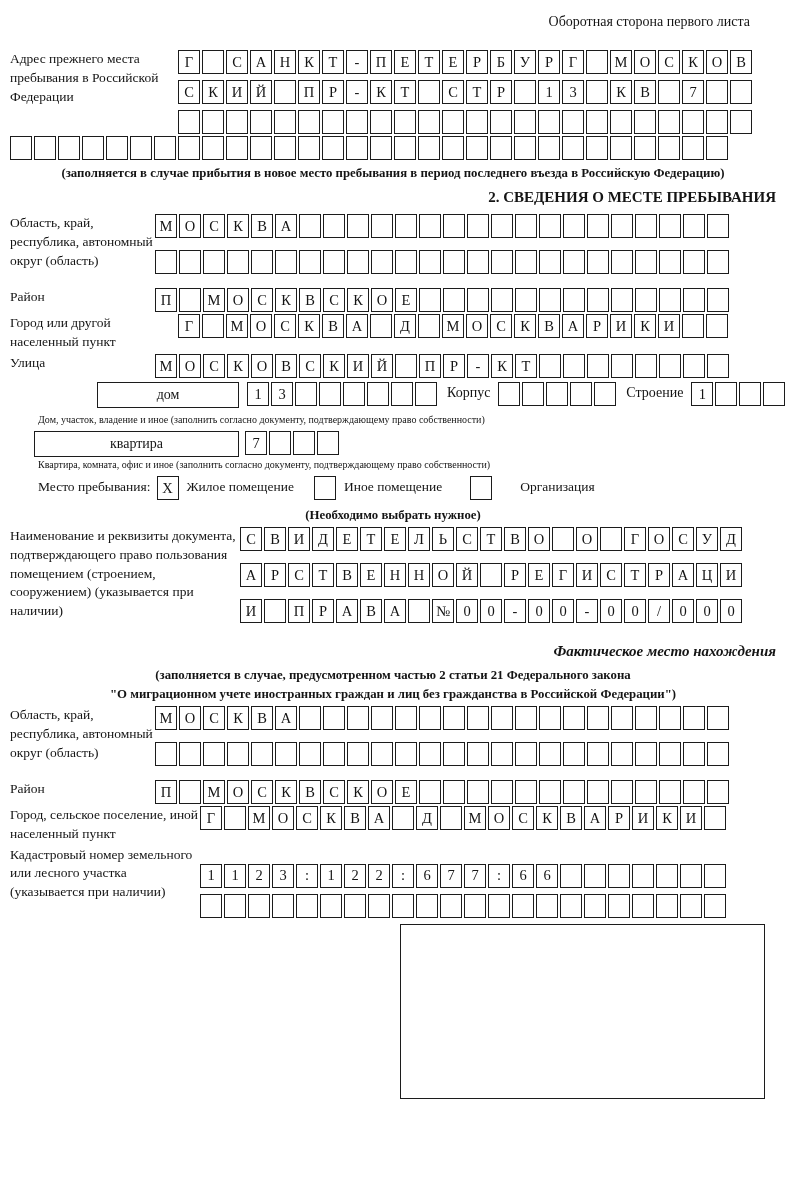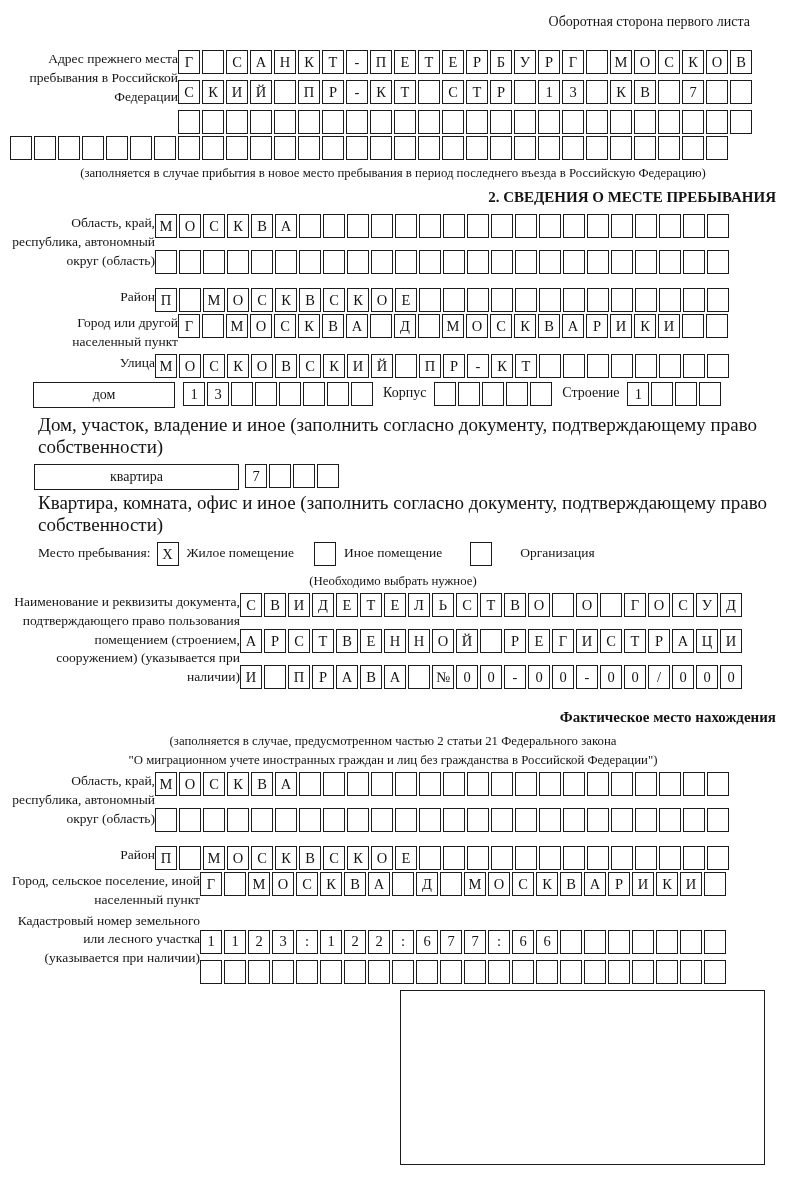--- a/index.html
+++ b/index.html
@@ -3,50 +3,50 @@
 <meta charset="utf-8">
 <style>
   html,body{margin:0;padding:0;background:#fff;}
   body{
     width:800px;height:1180px;
     font-family:"Liberation Serif","DejaVu Serif",serif;
     color:#141414;position:relative;overflow:hidden;
   }
   .sheet{padding:14px 24px 0 10px;}
   .back-note{ text-align:right; font-size:14px; padding-right:26px; margin-bottom:20px;}
-  .frow{display:flex;align-items:flex-start;text-align:right;}
+  .frow{display:flex;align-items:flex-start;}
   .label{font-size:13.5px;line-height:1.4;}
   .cells{display:flex;gap:2px;margin-bottom:6px;}
   .cells:last-child{margin-bottom:0;}
   .cell{
     flex:0 0 auto;box-sizing:border-box;
     width:22px;height:24px;border:1.6px solid #1c1c1c;
     display:flex;align-items:center;justify-content:center;
     font-size:14.5px;line-height:1;background:#fff;
   }
   .group-gap .cells{margin-bottom:12px;}
-  .note{font-size:12.8px;text-align:center;margin:2px 0 4px 0;}
-  .note-left{font-size:19px;margin:2px 0 6px 28px;}
+  .note{font-size:12.8px;text-align:center;margin:2px 0 4px 0;font-weight:bold;}
+  .note-left{font-size:10px;margin:2px 0 6px 28px;}
   .sec-title{font-weight:bold;font-size:15px;text-align:right;margin:8px 0 8px 0;}
   .widebox{
     box-sizing:border-box;border:1.6px solid #1c1c1c;height:26px;
     display:flex;align-items:center;justify-content:center;font-size:14px;
     background:#fff;flex:0 0 auto;
   }
   .inline-lbl{font-size:14px;margin:3px 8px 0 10px;white-space:nowrap;}
   .chk-lbl{font-size:13.5px;margin:3px 6px 0 8px;white-space:nowrap;}
   .stamp-box{
     box-sizing:border-box;border:1.8px solid #1c1c1c;
     width:365px;height:175px;margin:6px 0 6px 390px;background:#fff;
   }
   .stamp-caption{
     width:400px;margin-left:372px;text-align:center;
     font-size:13px;line-height:1.55;
   }
-  .mt2{margin-top:2px;} .mt4{margin-top:4px;} .mt8{margin-top:8px;}
+  .mt2{margin-top:2px;} .mt4{margin-top:4px;} .mt8{margin-top:8px;font-style:italic;}
 </style>
 </head>
 <body>
 
 <div class="sheet">
 
   <div class="back-note">Оборотная сторона первого листа</div>
 
   <div class="frow">
     <div class="label" style="width:168px;">Адрес прежнего места пребывания в Российской Федерации</div>
@@ -307,21 +307,21 @@
         <span class="cell"></span>
         <span class="cell"></span>
         <span class="cell"></span>
         <span class="cell"></span>
         <span class="cell"></span>
         <span class="cell"></span>
         <span class="cell"></span>
       </div>
   </div>
 
-  <div class="frow mt4" style="margin-left:23px;">
+  <div class="frow mt4" style="margin-left:87px;">
     <div class="widebox" style="width:142px;">дом</div>
     <div class="cells" style="margin-left:8px;">
         <span class="cell">1</span>
         <span class="cell">3</span>
         <span class="cell"></span>
         <span class="cell"></span>
         <span class="cell"></span>
         <span class="cell"></span>
         <span class="cell"></span>
         <span class="cell"></span>

